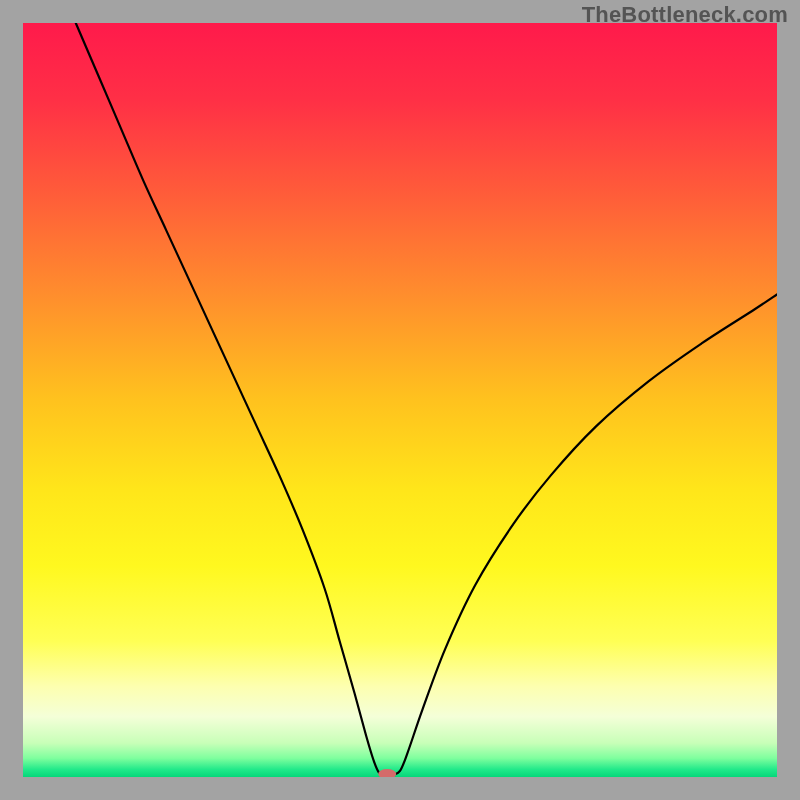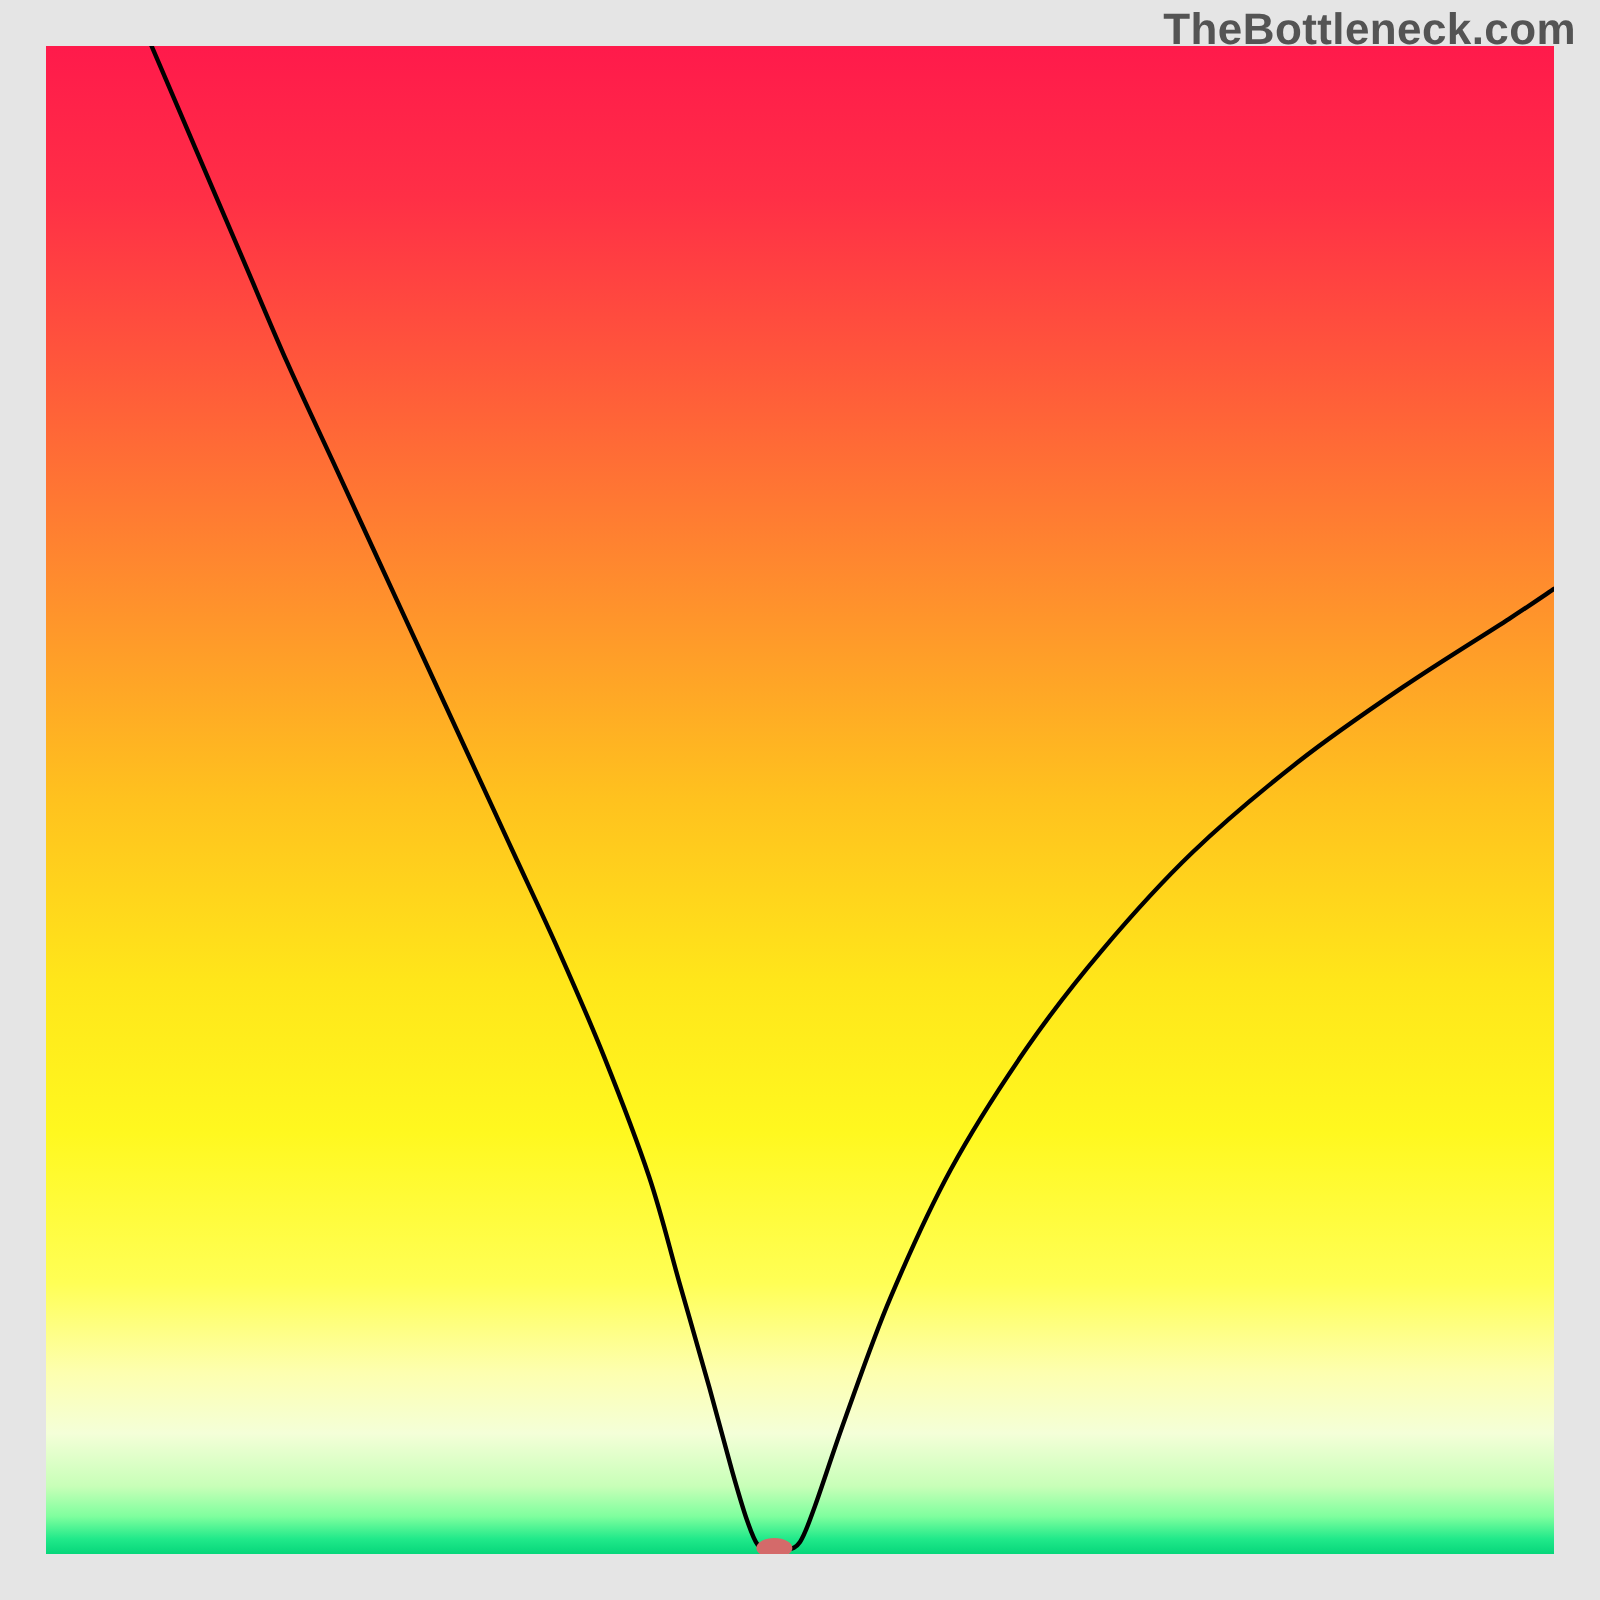--- a/index.html
+++ b/index.html
@@ -10,21 +10,21 @@
     background: #000;
     overflow: hidden;
     font-family: Arial, Helvetica, sans-serif;
   }
   .frame {
     position: absolute;
     left: 0;
     top: 0;
     width: 800px;
     height: 800px;
-    background: #e5e5e5;
+    background: #a3a3a3;
   }
   .plot {
     position: absolute;
     left: 23px;
     top: 23px;
     width: 754px;
     height: 754px;
     
   }
   .watermark {

